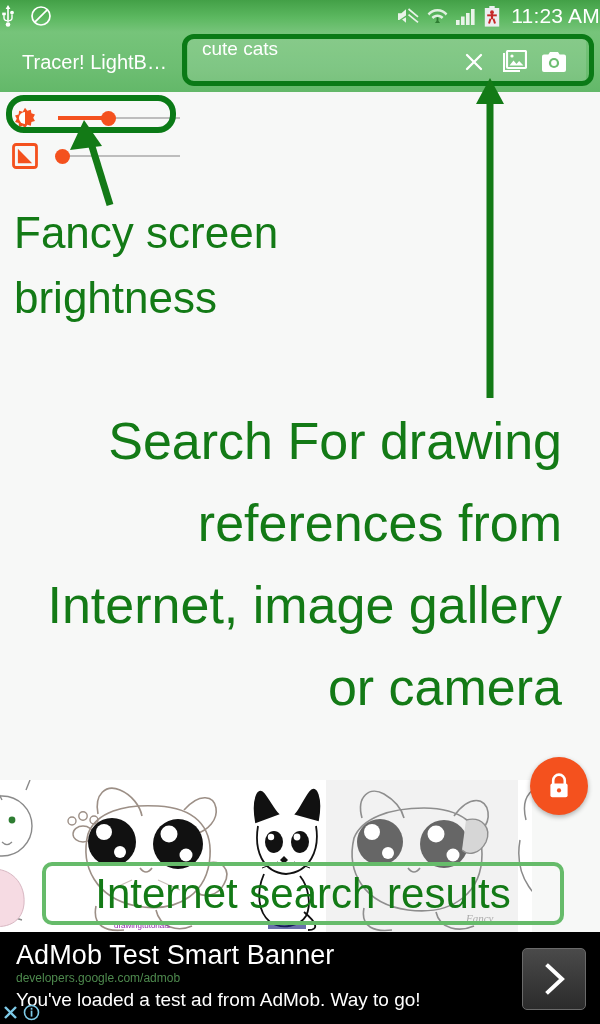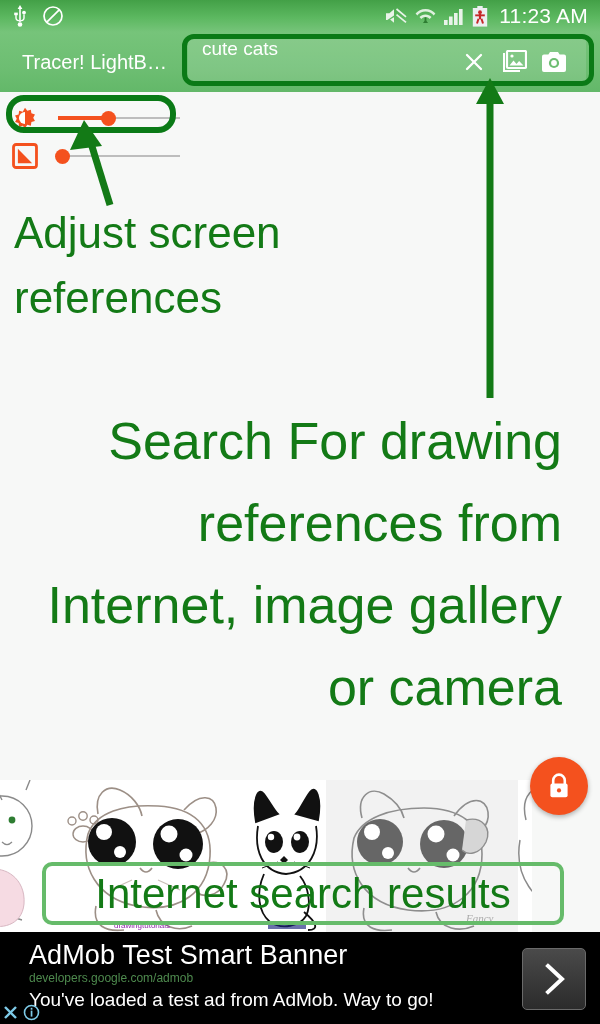--- a/index.html
+++ b/index.html
@@ -8,21 +8,21 @@
     font-family:"Liberation Sans", sans-serif;
     background:#f7f8f7;
     position:relative;
     overflow:hidden;
   }
 
   
   #status-bar {
     position:absolute; left:0; top:0; width:600px; height:32px;
     background:linear-gradient(to bottom,#43a047 0%,#5cb860 55%,#76c47a 100%);
-    display:flex; align-items:center; padding:0 12px;
+    display:flex; align-items:center; padding:0 0;
   }
   #status-left { display:flex; align-items:center; gap:14px; }
   #status-right { margin-left:auto; display:flex; align-items:center; gap:7px; }
   .sicon { display:block; }
   #clock {
     color:#ffffff; font-size:21px; letter-spacing:.2px; margin-left:4px;
     font-family:"Liberation Sans", sans-serif; font-weight:400;
   }
 
   
@@ -104,21 +104,21 @@
     display:flex; align-items:center; justify-content:center;
   }
   #results-label {
     color:#137a16; font-size:42px; white-space:nowrap;
     font-family:"Liberation Sans", sans-serif;
   }
 
   
   #ad-banner {
     position:absolute; left:0; top:932px; width:600px; height:92px;
-    background:#000000; padding:8px 12px 0 29px;
+    background:#000000; padding:8px 12px 0 16px;
   }
   #ad-title { color:#ffffff; font-size:27px; line-height:1.12; letter-spacing:.1px; }
   #ad-url   { color:#4e8a4e; font-size:12px; line-height:1.45; }
   #ad-body  { color:#ffffff; font-size:19px; line-height:1.25; }
   #ad-cta {
     position:absolute; right:14px; top:16px; width:64px; height:62px;
     background:linear-gradient(to bottom,#4a4a4a,#2b2b2b);
     border:1px solid #6a6a6a; border-radius:5px;
     display:flex; align-items:center; justify-content:center;
   }
@@ -255,21 +255,21 @@
     <line x1="110" y1="205" x2="90" y2="140" stroke="#137a16" stroke-width="7"></line>
     <path d="M84 120 l18 26 -32 4 z" fill="#137a16"></path>
   </g>
 
   <g>
     <line x1="490" y1="398" x2="490" y2="100" stroke="#137a16" stroke-width="7"></line>
     <path d="M490 78 l14 26 -28 0 z" fill="#137a16"></path>
   </g>
 </svg>
 
-<div class="annot" id="annot-brightness">Adjust screen references</div>
+<div class="annot" id="annot-brightness">Fancy screen brightness</div>
 <div class="annot" id="annot-search">Search For drawing references from Internet, image gallery or camera</div>
 
 <div id="results-strip">
 
   <div class="thumb-cell" style="width:36px">
     <svg viewBox="0 0 36 152" width="36" height="152">
       <g fill="none" stroke="#8a8a8a" stroke-width="1.4">
         <path d="M-18 18 L-6 4 L2 20 M26 10 L30 0"></path>
         <ellipse cx="2" cy="46" rx="30" ry="30"></ellipse>
         <path d="M-14 92 C-12 118 4 136 22 140"></path>

